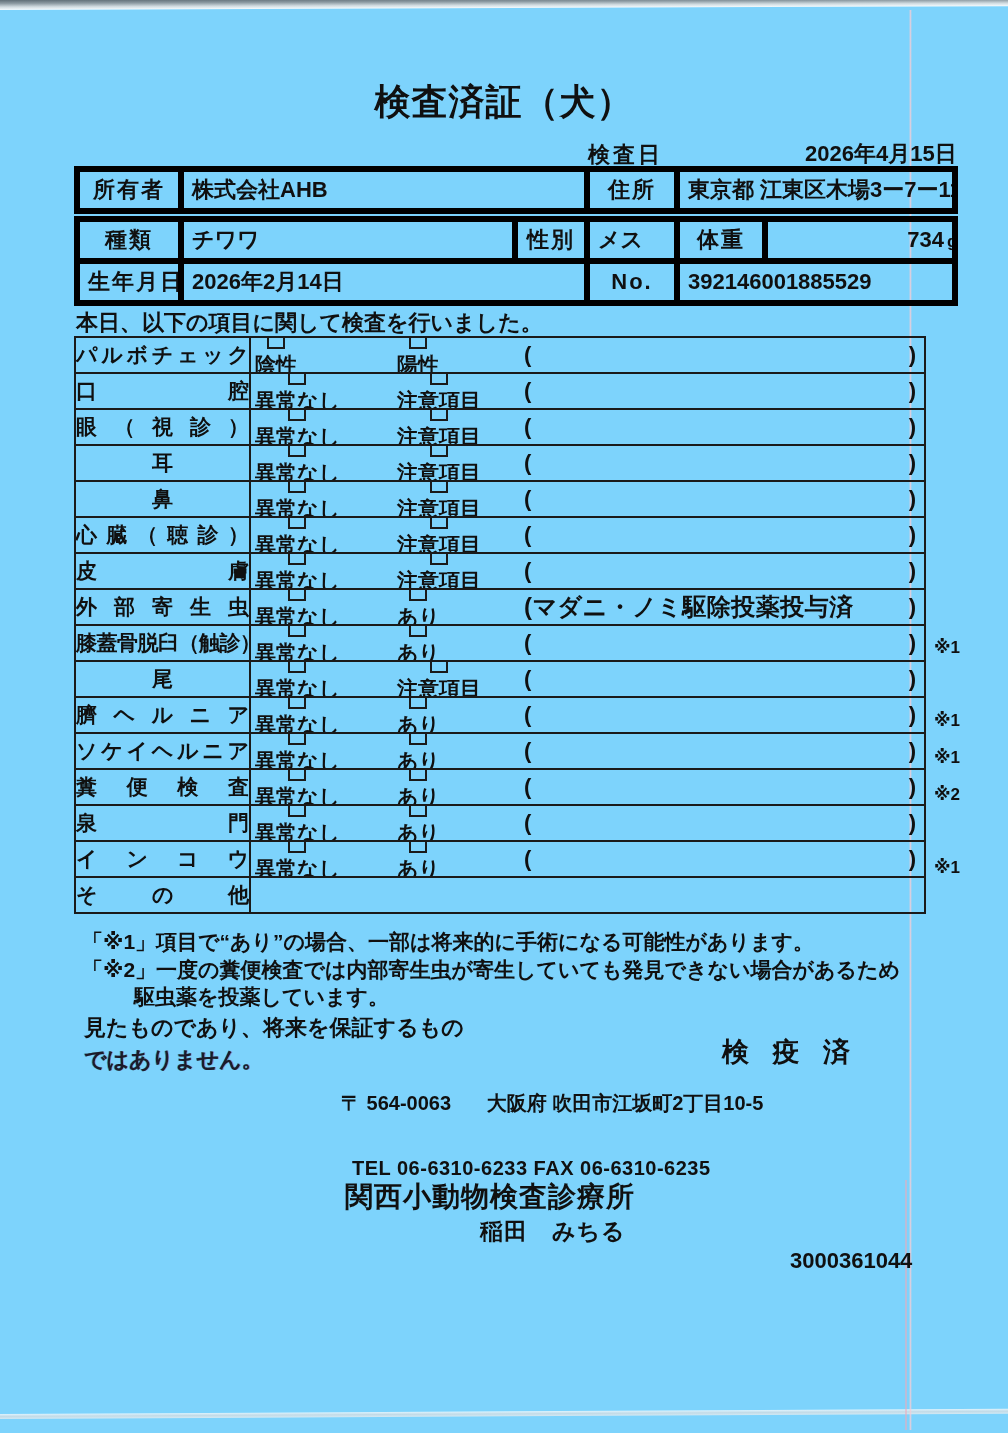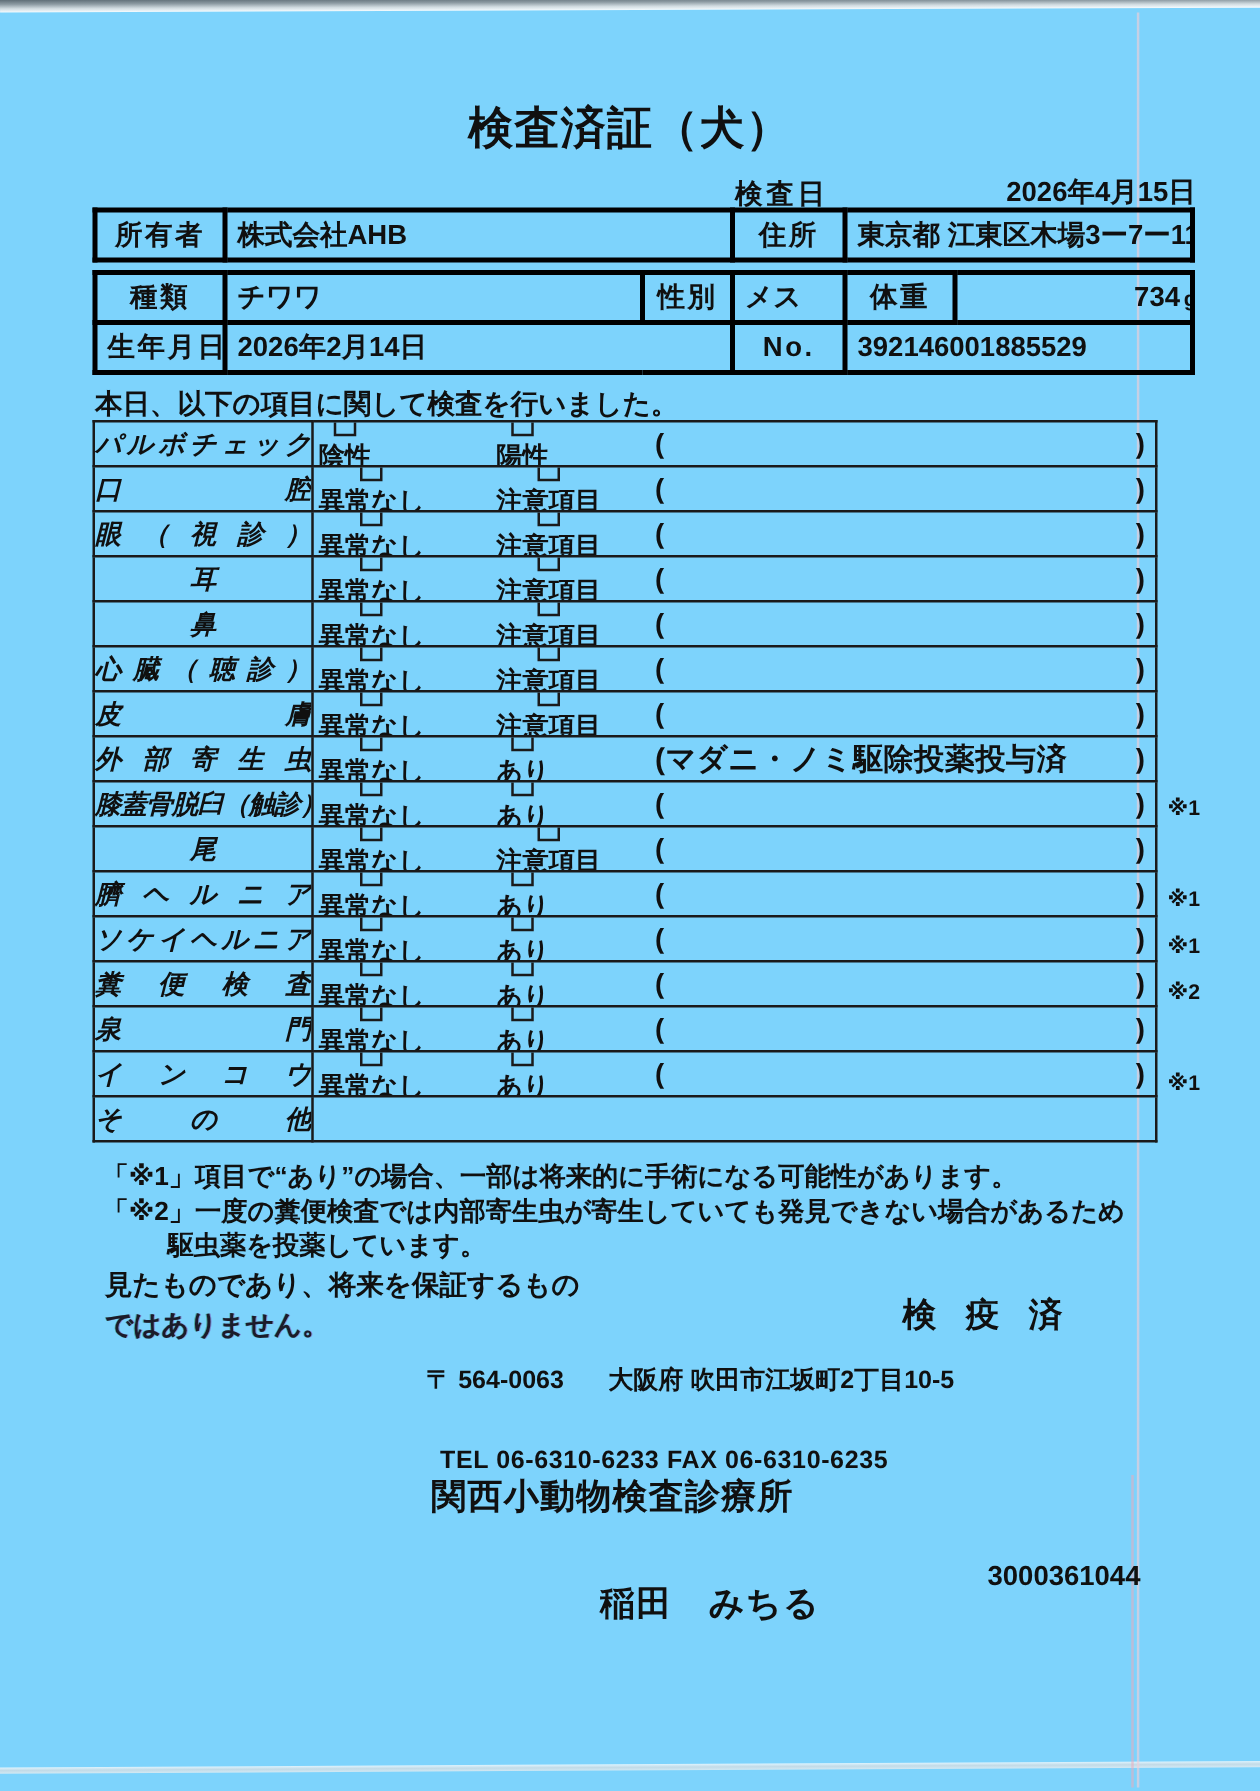--- a/index.html
+++ b/index.html
@@ -72,21 +72,21 @@
     font-weight: 700;
   }
 
   
   .tbl {
     position: absolute;
     border-collapse: collapse;
     table-layout: fixed;
   }
   .tbl td {
-    border: 4px solid #000000;
+    border: 6px solid #000000;
     padding: 0 8px;
     font-size: 22px;
     font-weight: 700;
     height: 36px;
     vertical-align: middle;
     white-space: nowrap;
     overflow: hidden;
   }
   td.lbl { text-align: center; letter-spacing: 2px; }
   td.val { text-align: left; margin-left: 32px; }
@@ -130,21 +130,20 @@
     font-weight: 700;
     white-space: nowrap;
     overflow: hidden;
   }
   td.exam-label {
     width: 173px;
     padding: 0 6px;
     text-align: justify;
     text-align-last: justify;
     letter-spacing: 0;
-    font-style: italic;
   }
   td.exam-label.tight {
     font-size: 19px;
     text-align-last: center;
     letter-spacing: -0.5px;
   }
   td.exam-label.centered {
     text-align-last: center;
   }
   td.exam-body {
@@ -258,22 +257,22 @@
   }
   .clinic-name {
     position: absolute;
     top: 1178px; left: 345px;
     font-size: 28px;
     font-weight: 700;
     letter-spacing: 1px;
   }
   .vet-name {
     position: absolute;
-    top: 1264px; left: 480px;
-    font-size: 28px;
+    top: 1216px; left: 480px;
+    font-size: 23px;
     font-weight: 700;
     letter-spacing: 1px;
   }
   .doc-number {
     position: absolute;
     top: 1248px; left: 790px;
     font-size: 22px;
     font-weight: 700;
   }
 </style>

